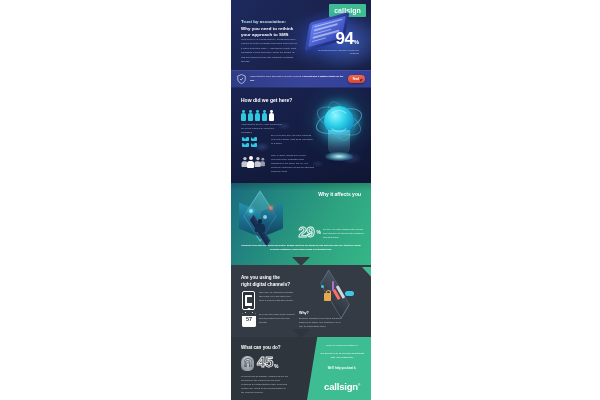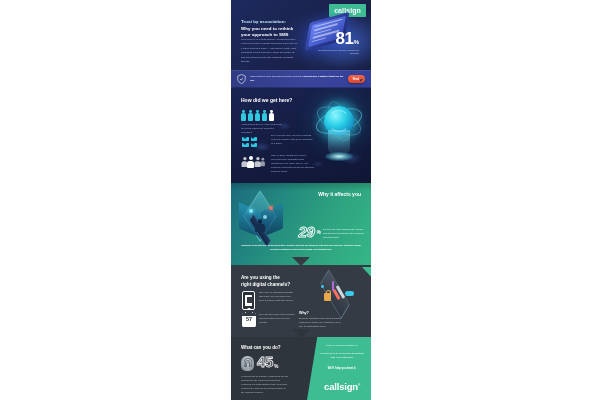--- a/index.html
+++ b/index.html
@@ -250,21 +250,21 @@
     position: absolute; left: 22px; top: 22px; width: 10px; height: 13px;
   }
   .iso-person .h { width: 4.5px; height: 4.5px; border-radius: 50%; background: #0f2744; margin: 0 auto; }
   .iso-person .b { width: 10px; height: 8px; background: #132e4f; border-radius: 3px 3px 1px 1px; margin-top: .5px; }
   .spark { position: absolute; width: 4px; height: 4px; border-radius: 50%; }
   .spark.s1 { left: 16px; top: 12px; background: rgba(150,250,255,.85); box-shadow: 0 0 4px rgba(150,250,255,.9); }
   .spark.s2 { left: 36px; top: 9px;  background: rgba(255,120,90,.85); box-shadow: 0 0 4px rgba(255,120,90,.8); }
   .spark.s3 { left: 30px; top: 18px; background: rgba(180,255,255,.7); }
   .stat-row { position: absolute; right: 4px; display: flex; align-items: flex-start; gap: 2px; }
   .stat-row.sr1 { top: 19px; }
-  .stat-row.sr2 { top: 42px; font-style: italic; }
+  .stat-row.sr2 { top: 42px; }
   .stat-big {
     font-size: 15px; font-weight: bold; line-height: .95;
     color: transparent;
     -webkit-text-stroke: .9px rgba(255,255,255,.92);
     letter-spacing: -.3px;
   }
   .stat-pct { font-size: 5px; font-weight: bold; color: #ffffff; margin-top: 4px; }
   .stat-desc { width: 44px; font-size: 2.3px; line-height: 1.65; color: #d8f6ee; margin-top: 3px; }
   .why-foot {
     position: absolute; left: 9px; right: 9px; bottom: 13px;
@@ -437,21 +437,21 @@
         <div class="tablet">
           <div class="tablet-screen">
             <i></i>
               <i></i>
               <i></i>
               <i></i>
               <i></i>
           </div>
         </div>
         <div class="stat-hero">
-          <span class="num">81</span><span class="pct">%</span>
+          <span class="num">94</span><span class="pct">%</span>
           <div class="cap">of consumers have received a scam text message</div>
         </div>
       </div>
     </div>
 
     <div class="cta">
       <svg class="cta-icon" viewBox="0 0 24 26">
         <path d="M12 1 L22 5 V13 C22 19 17 23.5 12 25 C7 23.5 2 19 2 13 V5 Z" fill="none" stroke="#ffffff" stroke-width="1.6"></path>
         <path d="M8 13 l3 3 l5 -6" fill="none" stroke="#ffffff" stroke-width="1.6"></path>
       </svg>

